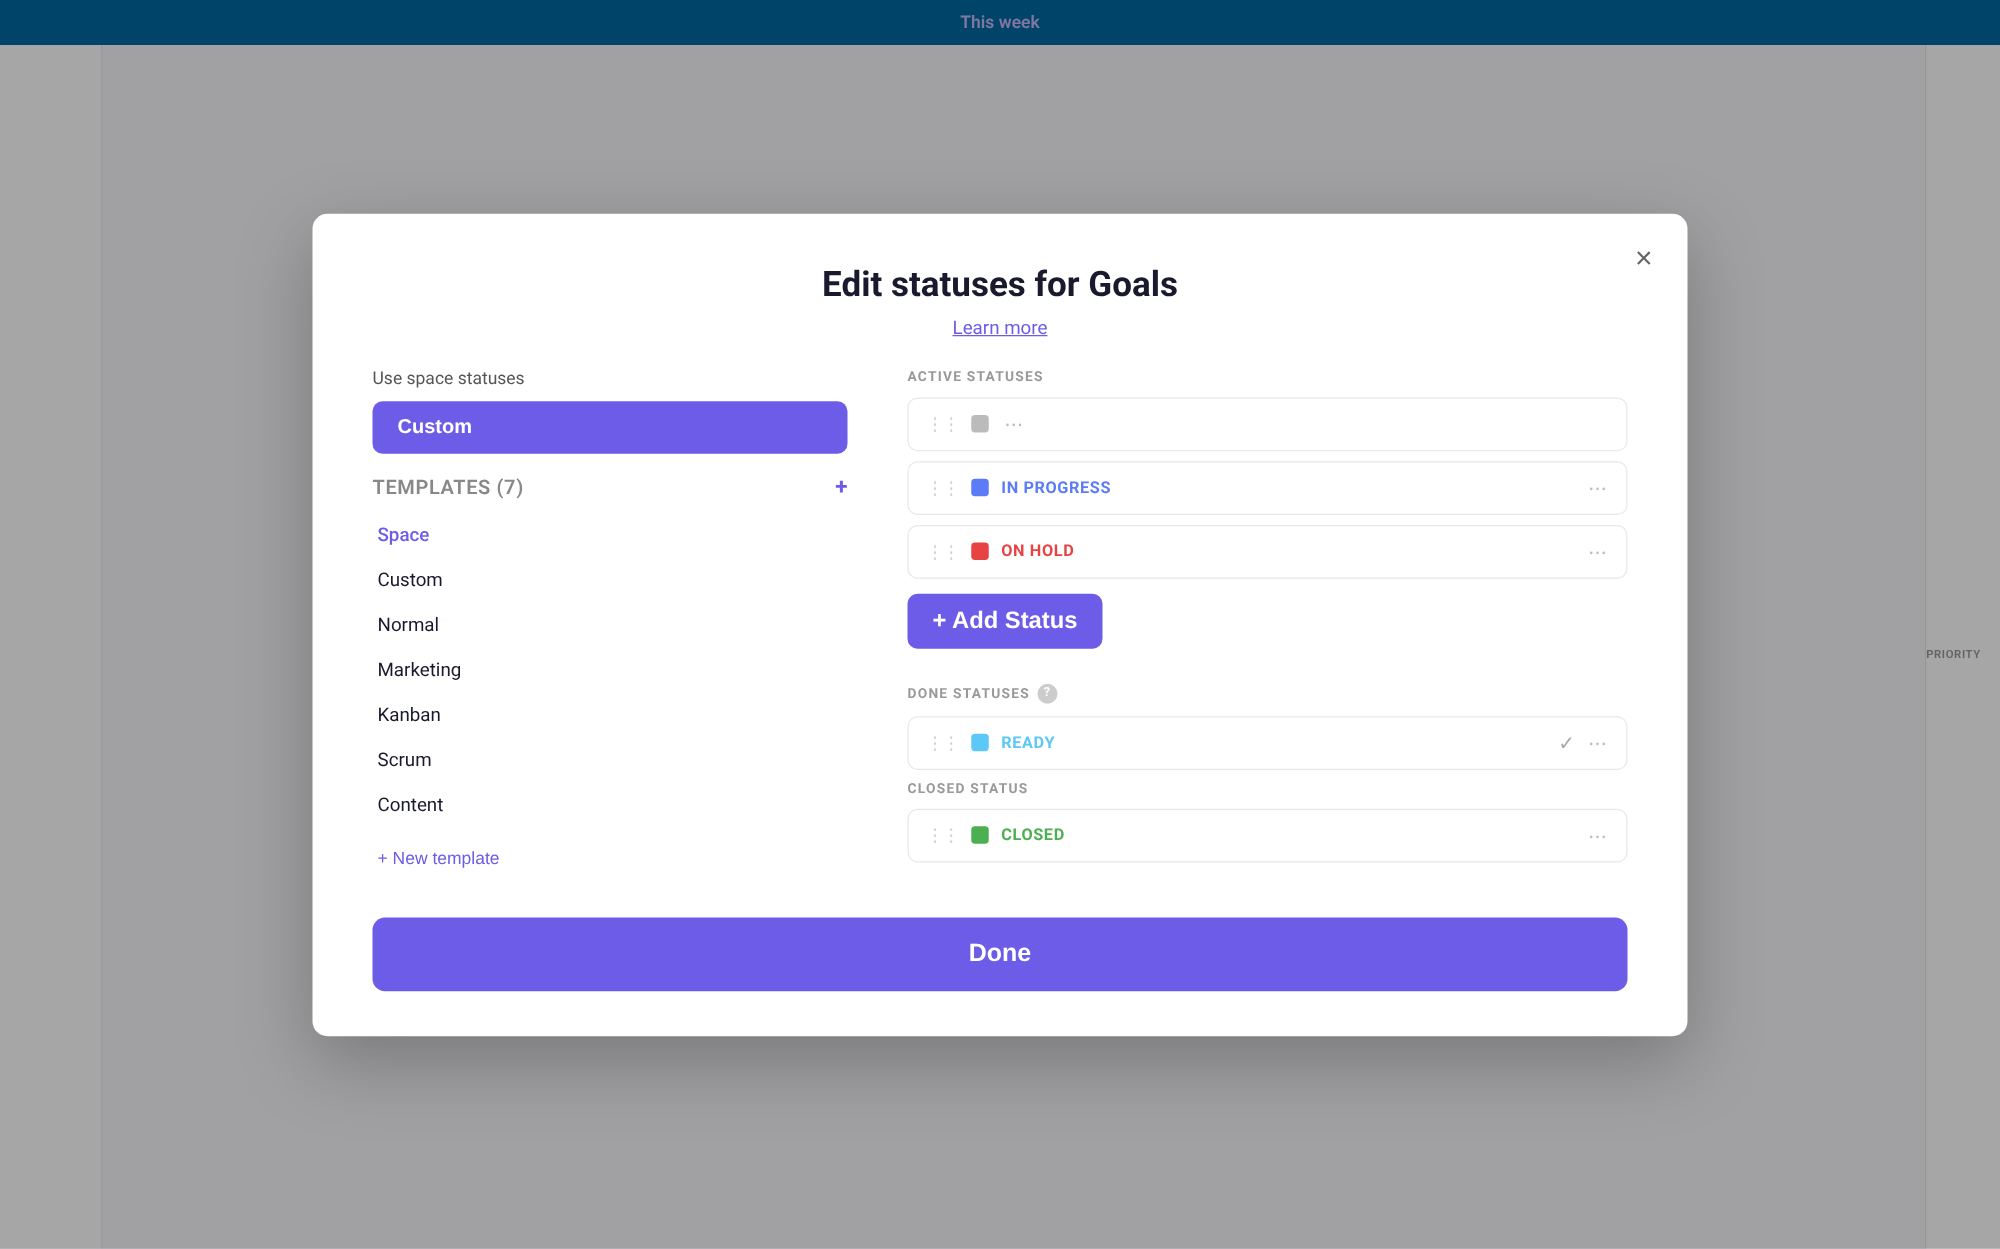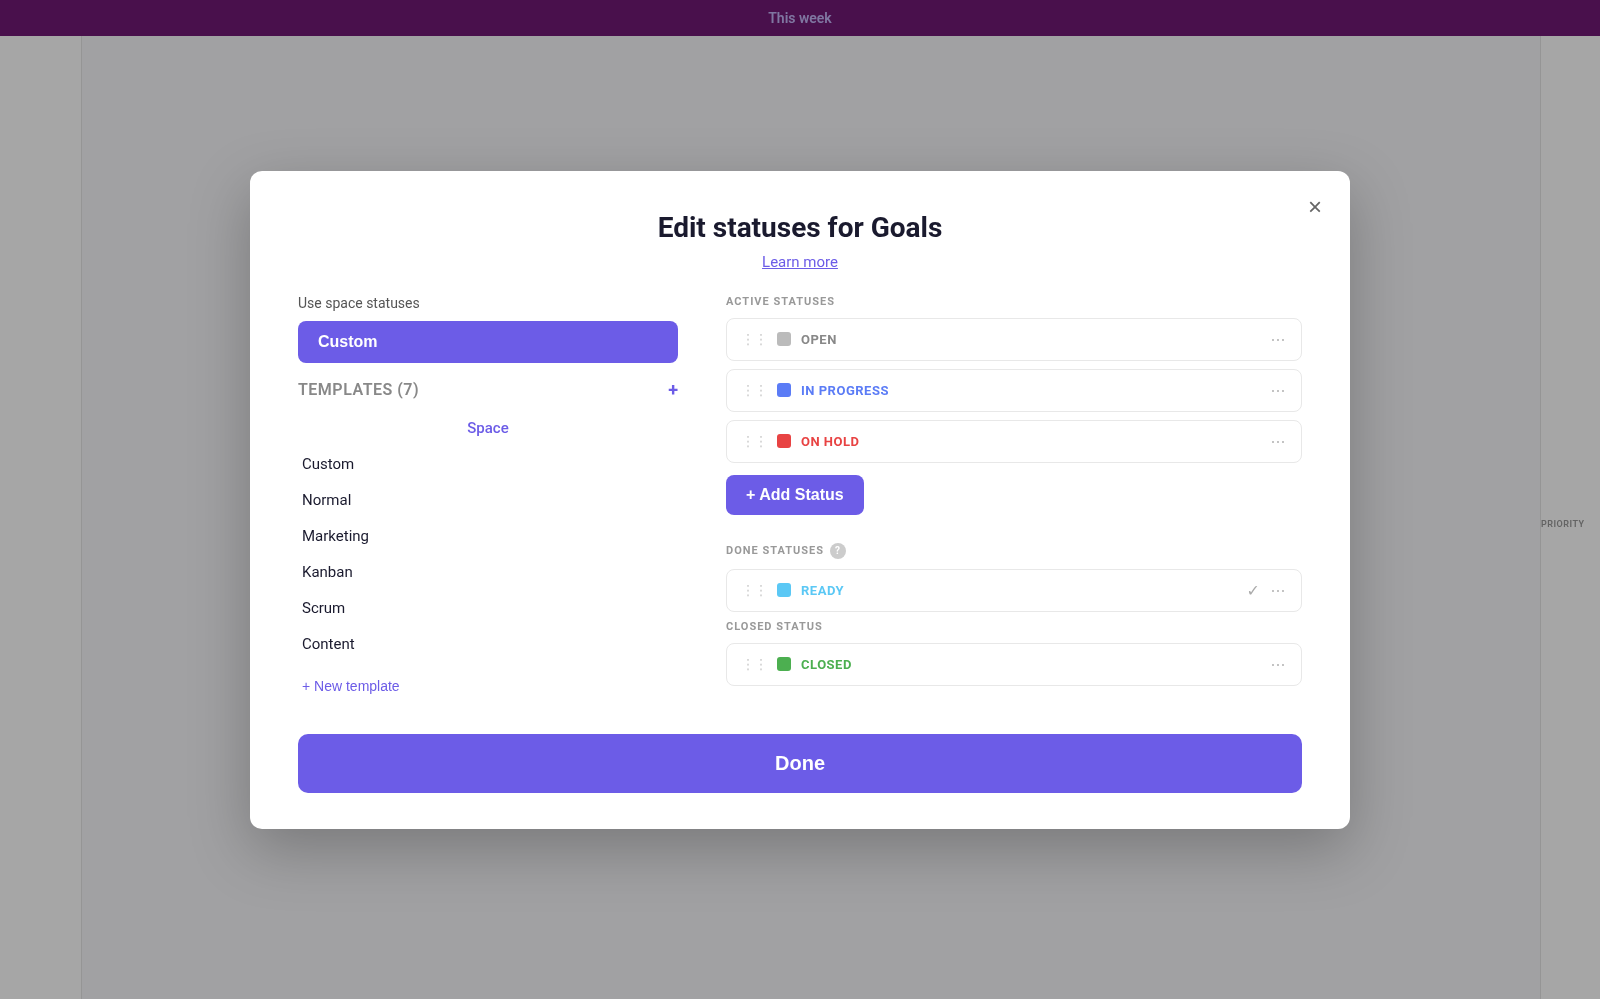--- a/index.html
+++ b/index.html
@@ -15,21 +15,21 @@
     
     .app-bg {
       position: absolute;
       inset: 0;
       background: #f0f0f3;
     }
     .app-topbar {
       position: absolute;
       top: 0; left: 0; right: 0;
       height: 36px;
-      background: #701a75;
+      background: #0369a1;
       display: flex;
       align-items: center;
       justify-content: center;
     }
     .app-topbar-title {
       color: #c4b5f7;
       font-size: 14px;
       font-weight: 600;
     }
     .app-sidebar {
@@ -170,21 +170,20 @@
     }
     .template-item {
       padding: 9px 4px;
       font-size: 15px;
       color: #1a1a2e;
       cursor: pointer;
     }
     .template-item.active {
       color: #6c5ce7;
       font-weight: 500;
-      text-align: center;
     }
 
     .new-template-btn {
       background: none;
       border: none;
       color: #6c5ce7;
       font-size: 14px;
       cursor: pointer;
       padding: 8px 4px;
       margin-top: 8px;
@@ -278,21 +277,21 @@
       padding: 0 2px;
       letter-spacing: -1px;
     }
 
     .add-status-btn {
       background: #6c5ce7;
       color: #fff;
       border: none;
       border-radius: 8px;
       padding: 11px 20px;
-      font-size: 16px;
+      font-size: 19px;
       font-weight: 600;
       cursor: pointer;
       margin-top: 4px;
       margin-bottom: 28px;
     }
 
     .section-divider {
       margin-bottom: 0;
     }
 
@@ -379,21 +378,20 @@
       <div class="right-panel">
 
         
         <div class="section-label">
           <span>ACTIVE STATUSES</span>
         </div>
 
         <div class="status-item">
           <span class="drag-handle">⋮⋮</span>
           <div class="status-dot gray"></div>
-          <span class="status-name gray-text">OPEN</span>
           <div class="status-actions">
             <button class="more-btn">···</button>
           </div>
         </div>
 
         <div class="status-item">
           <span class="drag-handle">⋮⋮</span>
           <div class="status-dot blue"></div>
           <span class="status-name blue-text">IN PROGRESS</span>
           <div class="status-actions">

